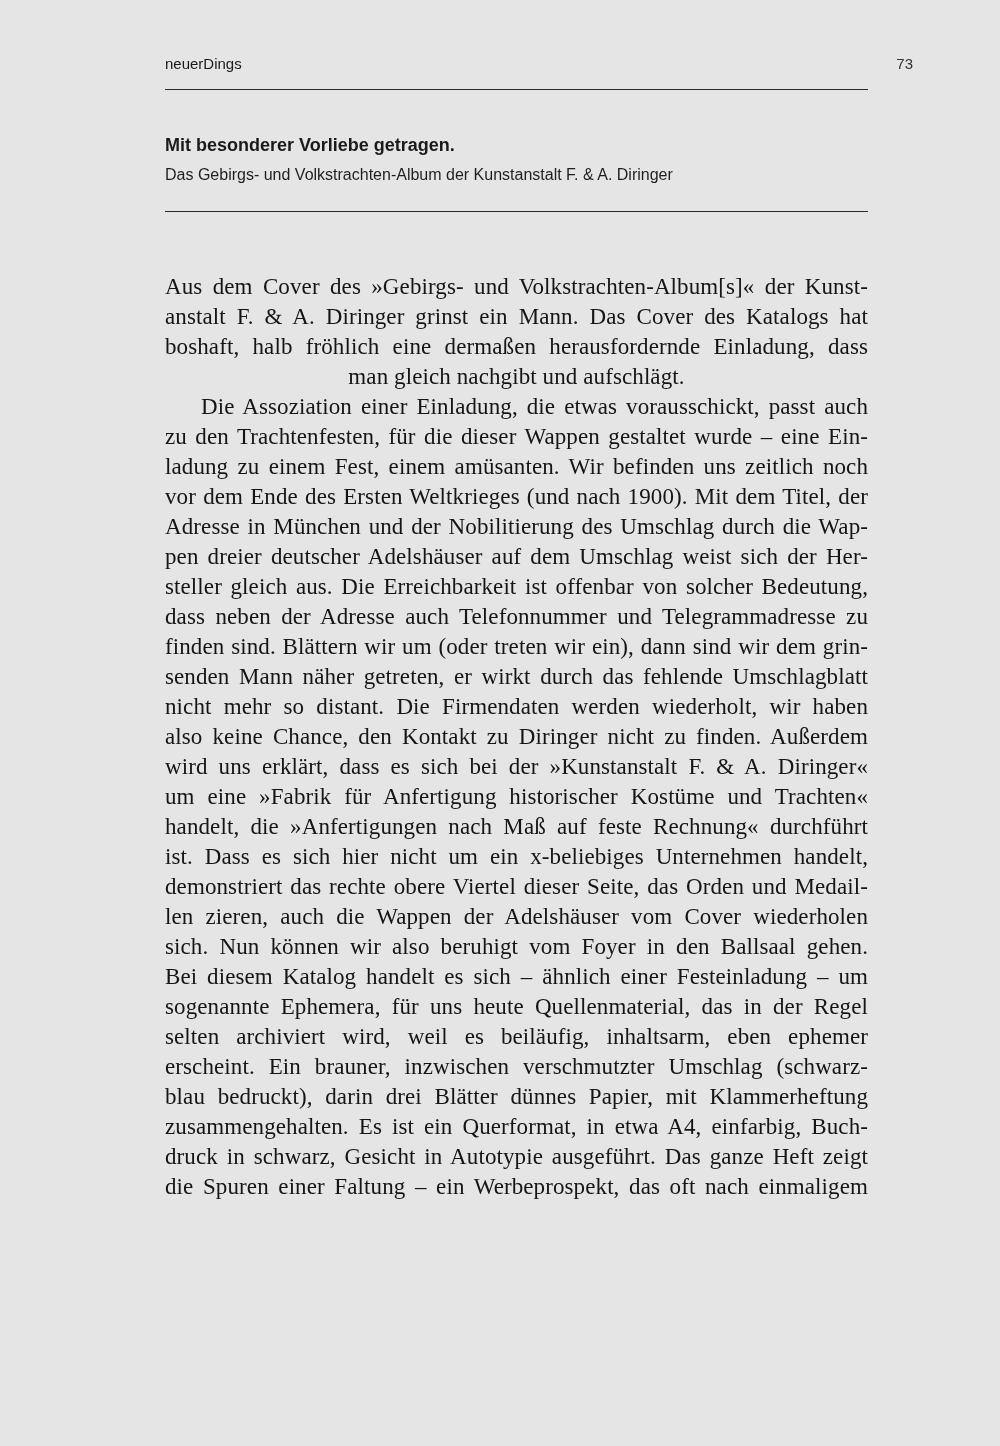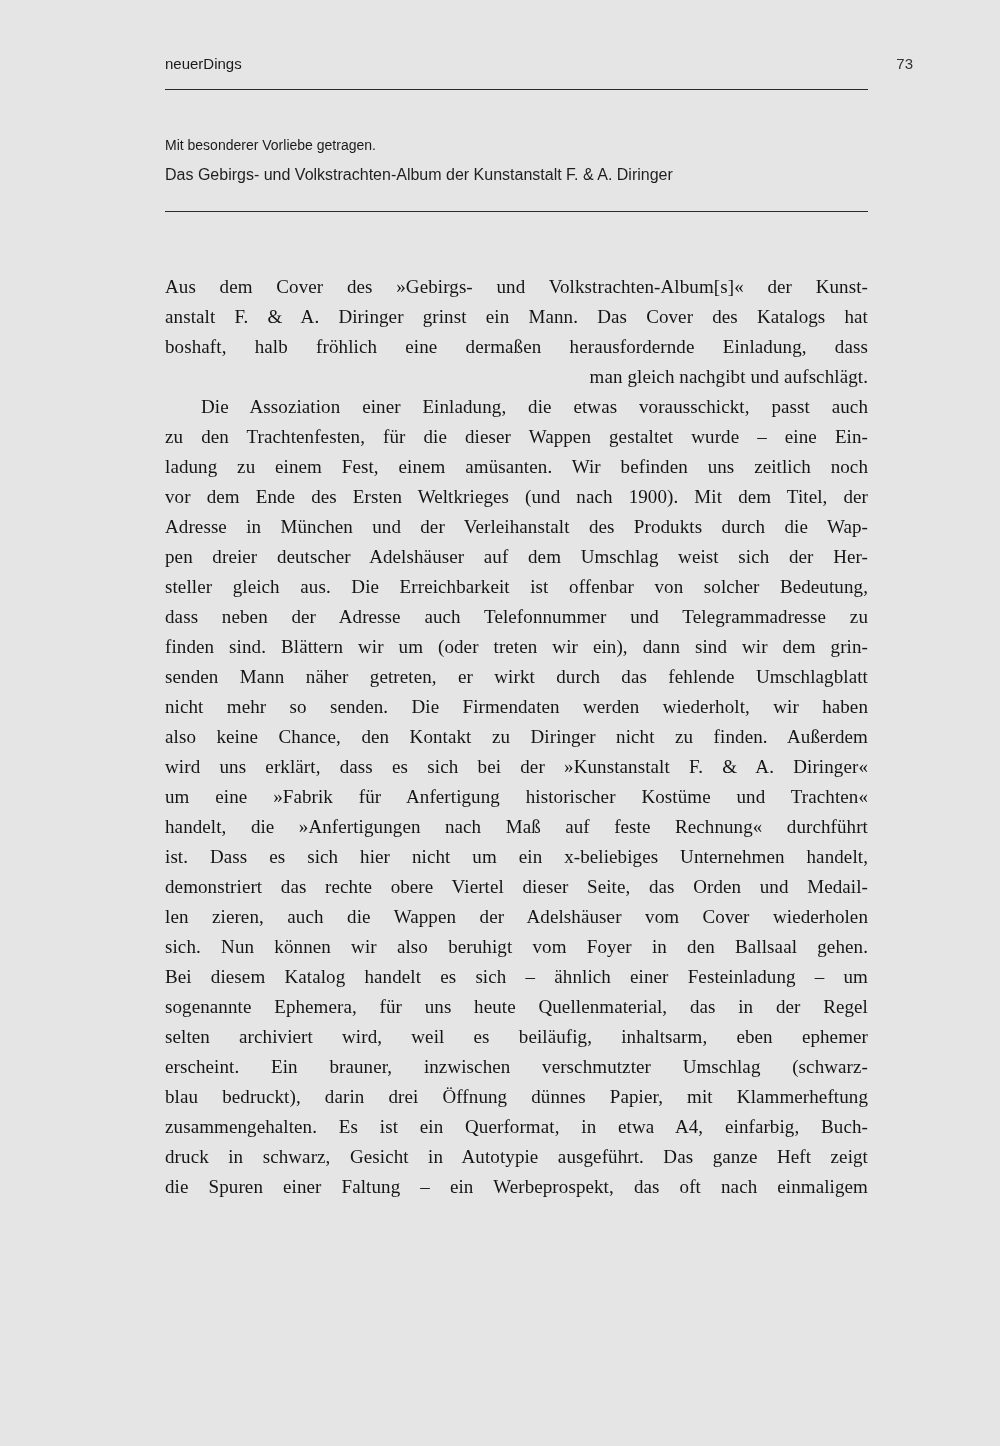--- a/index.html
+++ b/index.html
@@ -48,46 +48,46 @@
   
   .title-block {
     position: absolute;
     top: 131px;
     left: 165px;
     width: 703px;
     font-family: "Liberation Sans", sans-serif;
     color: #1a1a1a;
   }
   .article-title {
-    font-size: 14px;
-    font-weight: 400;
+    font-size: 18px;
+    font-weight: 700;
     line-height: 29px;
     margin: 0;
   }
   .article-subtitle {
     font-size: 16px;
     font-weight: 400;
     line-height: 29px;
     margin: 0;
     color: #1f1f1f;
   }
   
   .article-body {
     position: absolute;
     top: 272px;
     left: 165px;
     width: 703px;
     font-family: "Liberation Serif", "DejaVu Serif", serif;
-    font-size: 19px;
+    font-size: 23px;
     line-height: 30px;
     color: #151515;
     letter-spacing: 0.1px;
   }
   .body-line {
-    text-align: right;
+    text-align: center;
     white-space: normal;
   }
   .body-line.justify {
     text-align: justify;
     text-align-last: justify;
   }
   .body-line.indent {
     text-indent: 36px;
   }
 </style>
@@ -112,38 +112,38 @@
 
   <div class="article-body">
       <div class="body-line justify">Aus dem Cover des »Gebirgs- und Volkstrachten-Album[s]« der Kunst-</div>
       <div class="body-line justify">anstalt F. &amp; A. Diringer grinst ein Mann. Das Cover des Katalogs hat</div>
       <div class="body-line justify">boshaft, halb fröhlich eine dermaßen herausfordernde Einladung, dass</div>
       <div class="body-line">man gleich nachgibt und aufschlägt.</div>
       <div class="body-line justify indent">Die Assoziation einer Einladung, die etwas vorausschickt, passt auch</div>
       <div class="body-line justify">zu den Trachtenfesten, für die dieser Wappen gestaltet wurde – eine Ein-</div>
       <div class="body-line justify">ladung zu einem Fest, einem amüsanten. Wir befinden uns zeitlich noch</div>
       <div class="body-line justify">vor dem Ende des Ersten Weltkrieges (und nach 1900). Mit dem Titel, der</div>
-      <div class="body-line justify">Adresse in München und der Verleihanstalt des Produkts durch die Wap-</div>
+      <div class="body-line justify">Adresse in München und der Nobilitierung des Umschlag durch die Wap-</div>
       <div class="body-line justify">pen dreier deutscher Adelshäuser auf dem Umschlag weist sich der Her-</div>
       <div class="body-line justify">steller gleich aus. Die Erreichbarkeit ist offenbar von solcher Bedeutung,</div>
       <div class="body-line justify">dass neben der Adresse auch Telefonnummer und Telegrammadresse zu</div>
       <div class="body-line justify">finden sind. Blättern wir um (oder treten wir ein), dann sind wir dem grin-</div>
       <div class="body-line justify">senden Mann näher getreten, er wirkt durch das fehlende Umschlagblatt</div>
-      <div class="body-line justify">nicht mehr so senden. Die Firmendaten werden wiederholt, wir haben</div>
+      <div class="body-line justify">nicht mehr so distant. Die Firmendaten werden wiederholt, wir haben</div>
       <div class="body-line justify">also keine Chance, den Kontakt zu Diringer nicht zu finden. Außerdem</div>
       <div class="body-line justify">wird uns erklärt, dass es sich bei der »Kunstanstalt F. &amp; A. Diringer«</div>
       <div class="body-line justify">um eine »Fabrik für Anfertigung historischer Kostüme und Trachten«</div>
       <div class="body-line justify">handelt, die »Anfertigungen nach Maß auf feste Rechnung« durchführt</div>
       <div class="body-line justify">ist. Dass es sich hier nicht um ein x-beliebiges Unternehmen handelt,</div>
       <div class="body-line justify">demonstriert das rechte obere Viertel dieser Seite, das Orden und Medail-</div>
       <div class="body-line justify">len zieren, auch die Wappen der Adelshäuser vom Cover wiederholen</div>
       <div class="body-line justify">sich. Nun können wir also beruhigt vom Foyer in den Ballsaal gehen.</div>
       <div class="body-line justify">Bei diesem Katalog handelt es sich – ähnlich einer Festeinladung – um</div>
       <div class="body-line justify">sogenannte Ephemera, für uns heute Quellenmaterial, das in der Regel</div>
       <div class="body-line justify">selten archiviert wird, weil es beiläufig, inhaltsarm, eben ephemer</div>
       <div class="body-line justify">erscheint. Ein brauner, inzwischen verschmutzter Umschlag (schwarz-</div>
-      <div class="body-line justify">blau bedruckt), darin drei Öffnung dünnes Papier, mit Klammerheftung</div>
+      <div class="body-line justify">blau bedruckt), darin drei Blätter dünnes Papier, mit Klammerheftung</div>
       <div class="body-line justify">zusammengehalten. Es ist ein Querformat, in etwa A4, einfarbig, Buch-</div>
       <div class="body-line justify">druck in schwarz, Gesicht in Autotypie ausgeführt. Das ganze Heft zeigt</div>
       <div class="body-line justify">die Spuren einer Faltung – ein Werbeprospekt, das oft nach einmaligem</div>
     </div>
 
 </div>
 
 </body></html>

